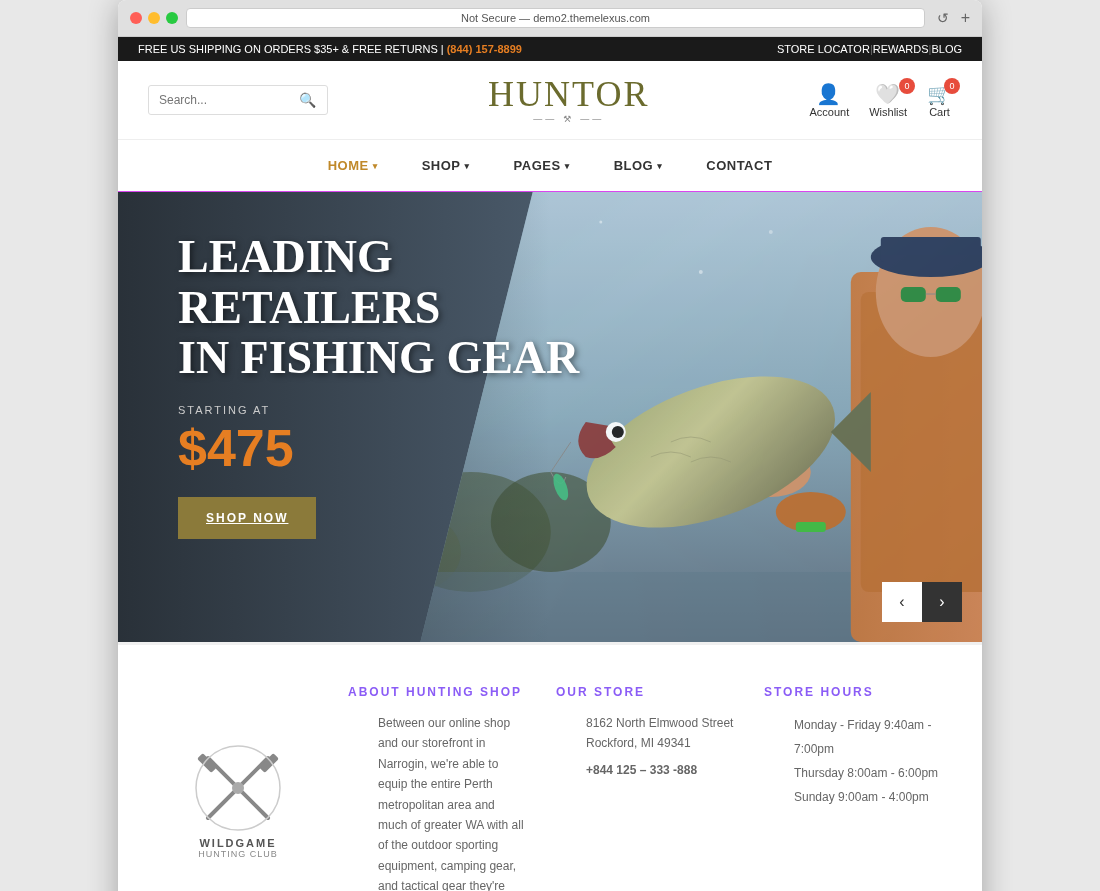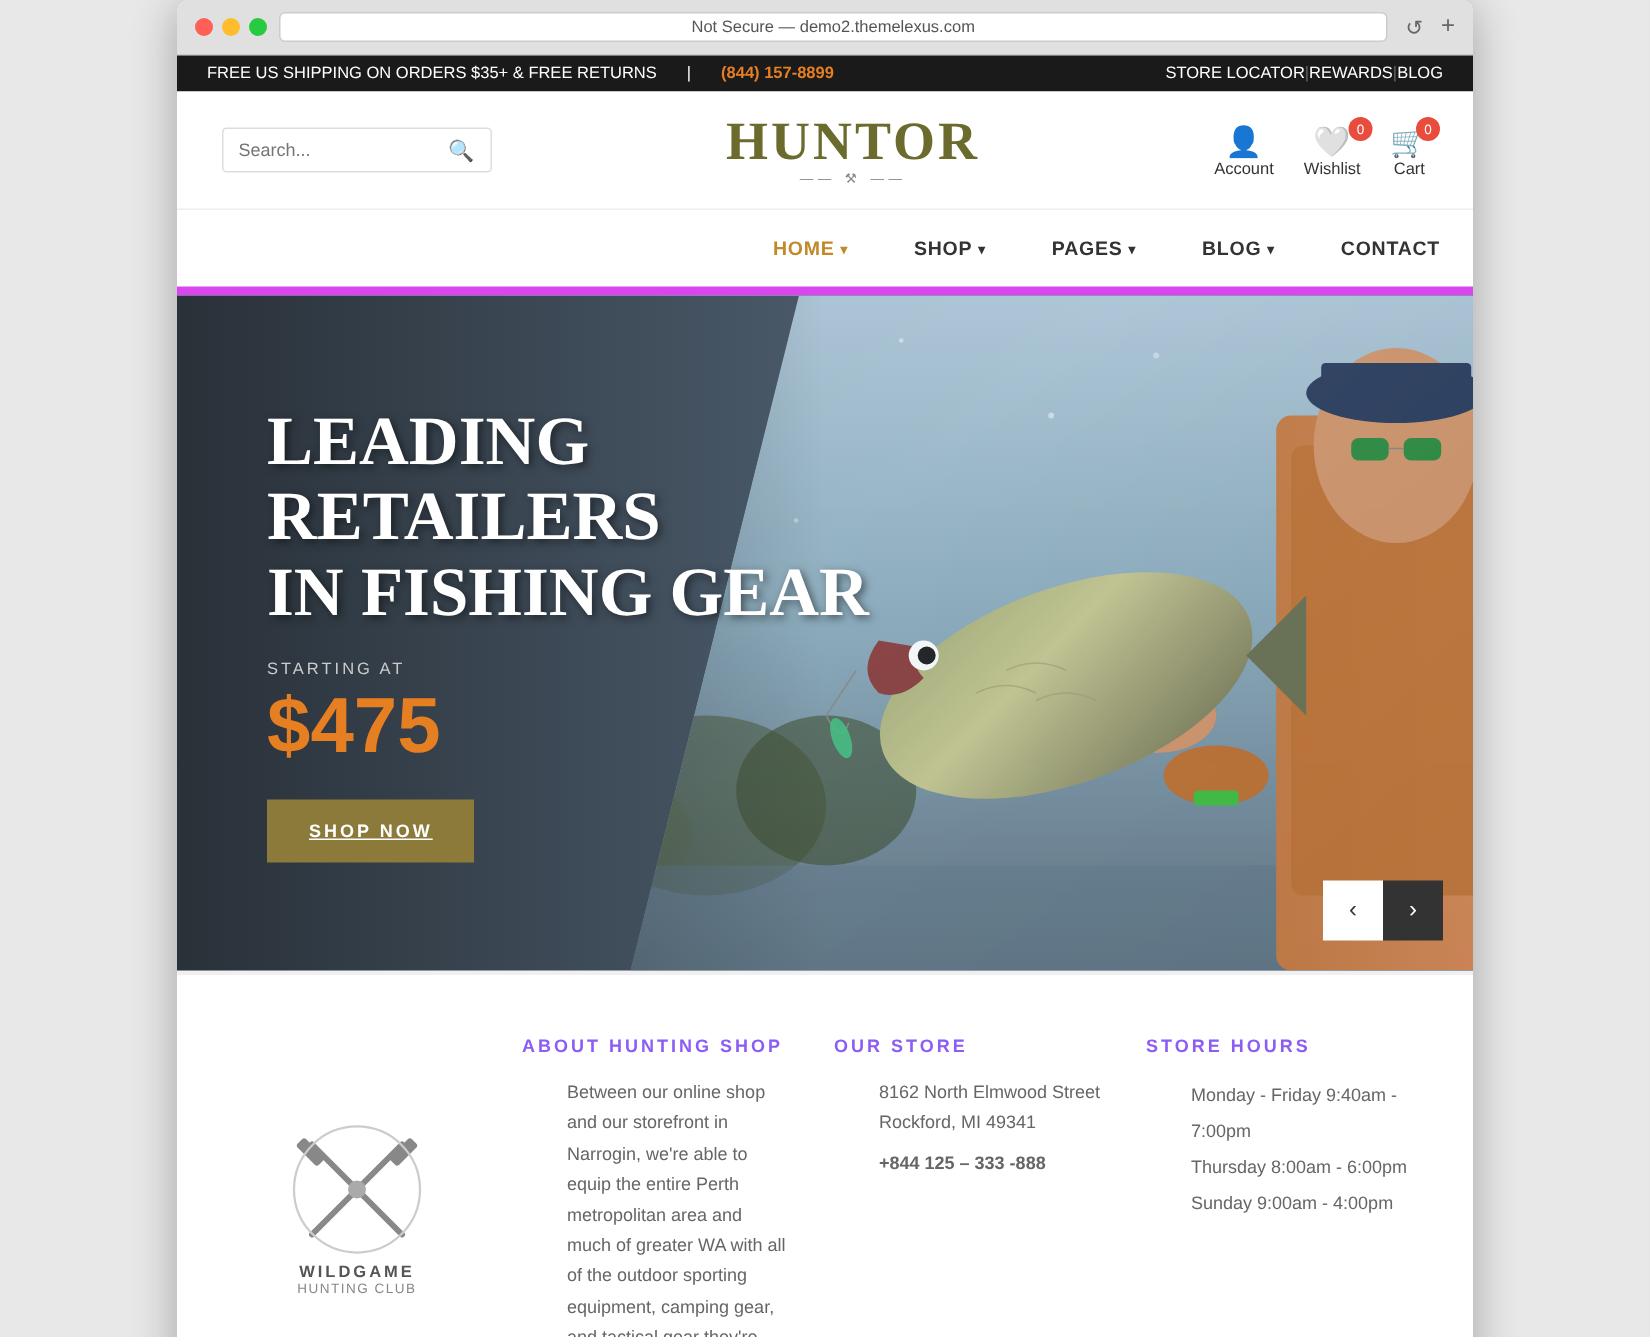--- a/index.html
+++ b/index.html
@@ -43,21 +43,21 @@
     
     .top-bar {
       background: #1a1a1a;
       color: white;
       font-size: 11px;
       padding: 6px 20px;
       display: flex;
       justify-content: space-between;
       align-items: center;
     }
-    .top-bar-left { display: flex; align-items: center; gap: 20px; }
+    .top-bar-left { display: flex; align-items: center; gap: 3px; }
     .top-bar-phone { color: #e67e22; font-weight: bold; }
     .top-bar-right { display: flex; align-items: center; }
     .top-bar-right span { cursor: pointer; }
     .top-bar-right .separator { color: #666; }
 
     
     .header {
       display: flex;
       align-items: center;
       justify-content: space-between;
@@ -81,21 +81,21 @@
       width: 140px;
     }
     .search-icon { color: #999; font-size: 14px; cursor: pointer; }
 
     .logo {
       text-align: center;
       cursor: pointer;
     }
     .logo-text {
       font-size: 36px;
-      font-weight: 700;
+      font-weight: 400;
       color: #6b6b2e;
       letter-spacing: 2px;
       font-family: Georgia, serif;
       line-height: 1;
     }
     .logo-subtitle {
       display: flex;
       align-items: center;
       justify-content: center;
       gap: 6px;
@@ -131,23 +131,23 @@
       height: 16px;
       font-size: 9px;
       display: flex;
       align-items: center;
       justify-content: center;
     }
 
     
     .nav {
       background: white;
-      border-bottom: 6px solid #d946ef;
-      display: flex;
-      justify-content: flex-end;
+      border-bottom: 1px solid #d946ef;
+      display: flex;
+      justify-content: center;
       padding: 0;
     }
     .nav-items {
       display: flex;
       gap: 0;
     }
     .nav-item {
       padding: 18px 22px;
       font-size: 13px;
       font-weight: 600;
@@ -181,21 +181,21 @@
     }
 
     .hero-content {
       position: absolute;
       top: 0; left: 0;
       width: 100%;
       height: 100%;
       z-index: 4;
       display: flex;
       flex-direction: column;
-      justify-content: center;
+      justify-content: flex-start;
       padding: 40px 60px;
     }
     .hero-title {
       font-size: 46px;
       font-weight: 900;
       color: white;
       line-height: 1.1;
       text-transform: uppercase;
       text-shadow: 2px 2px 6px rgba(0,0,0,0.5);
       max-width: 480px;

